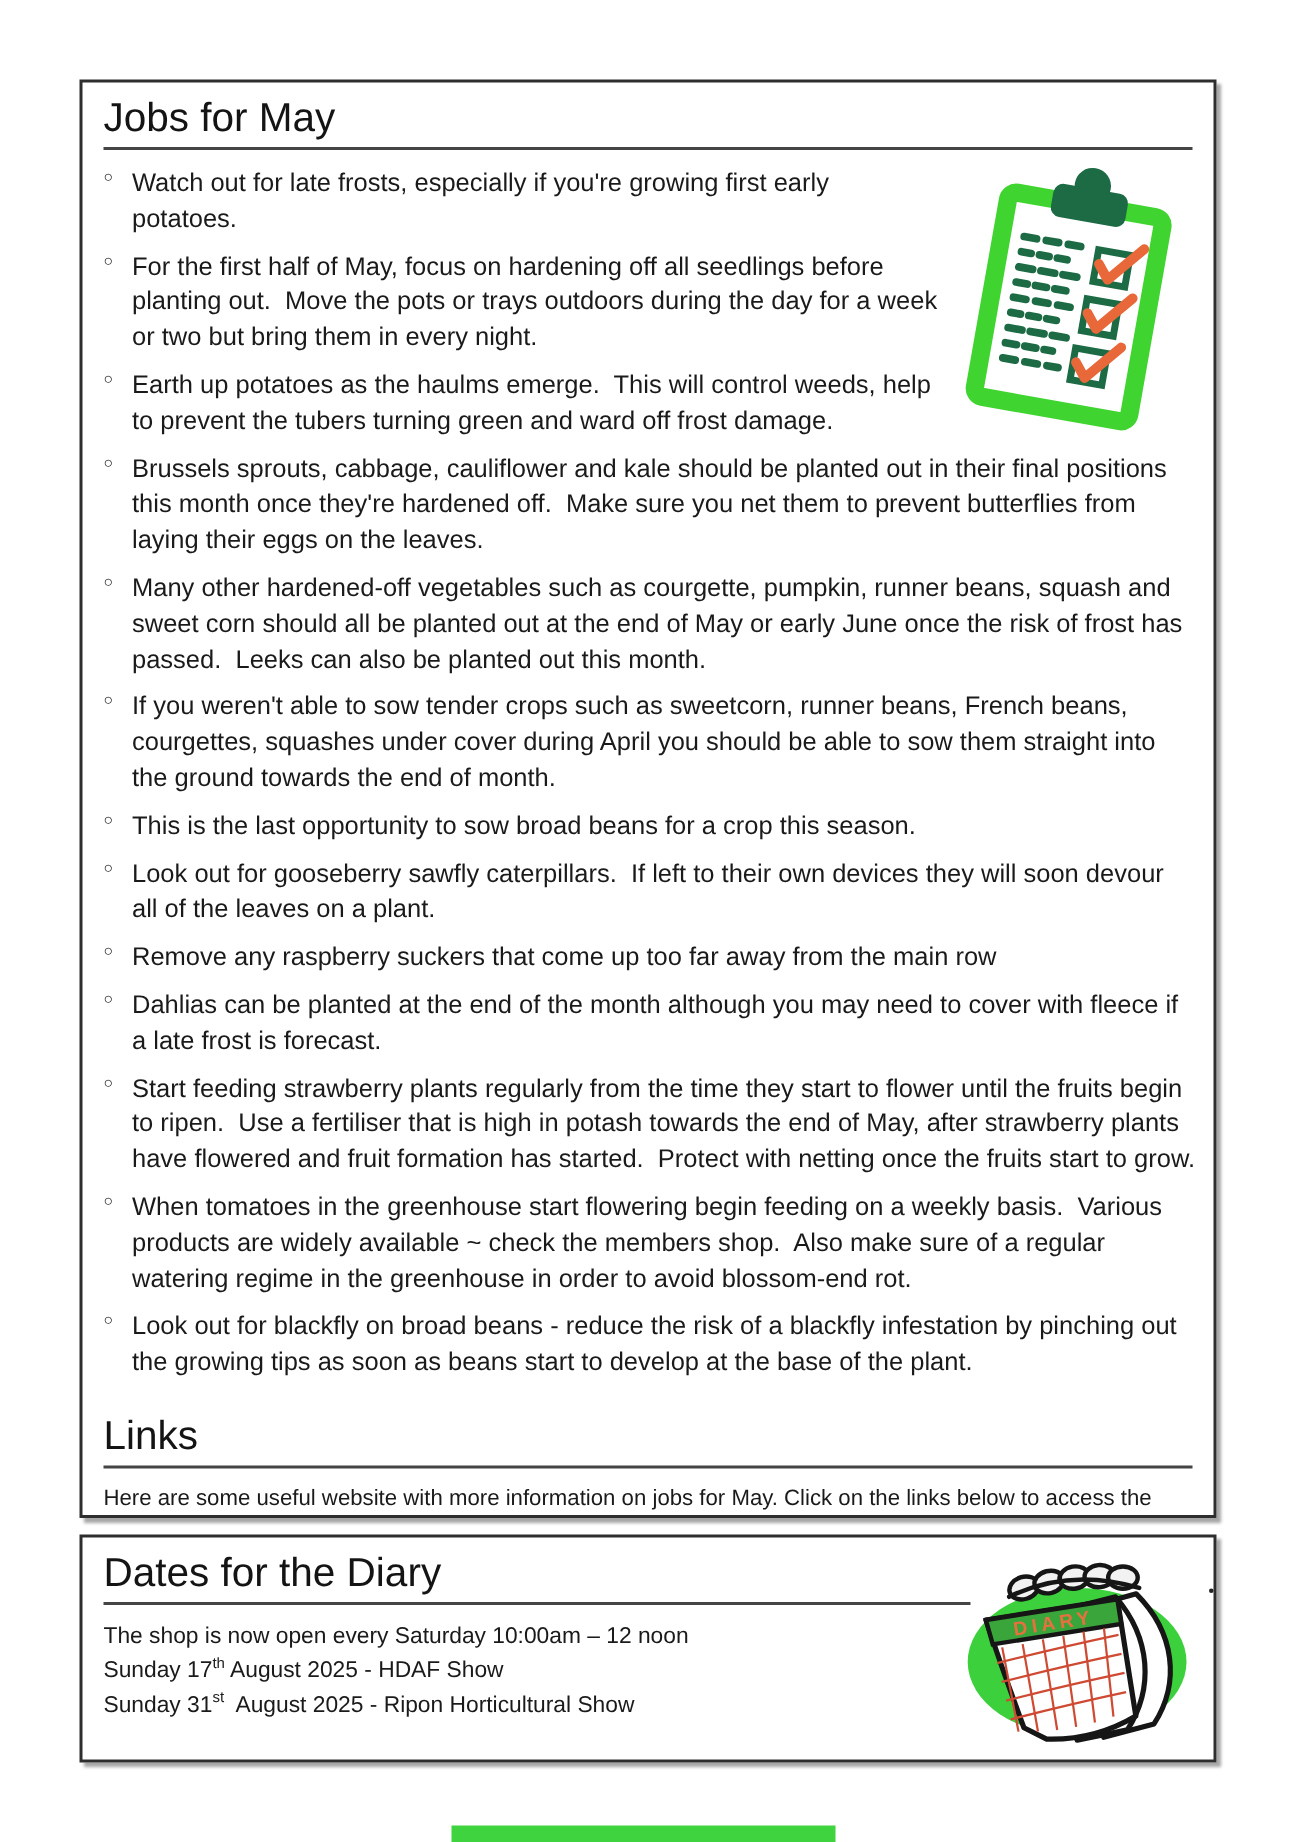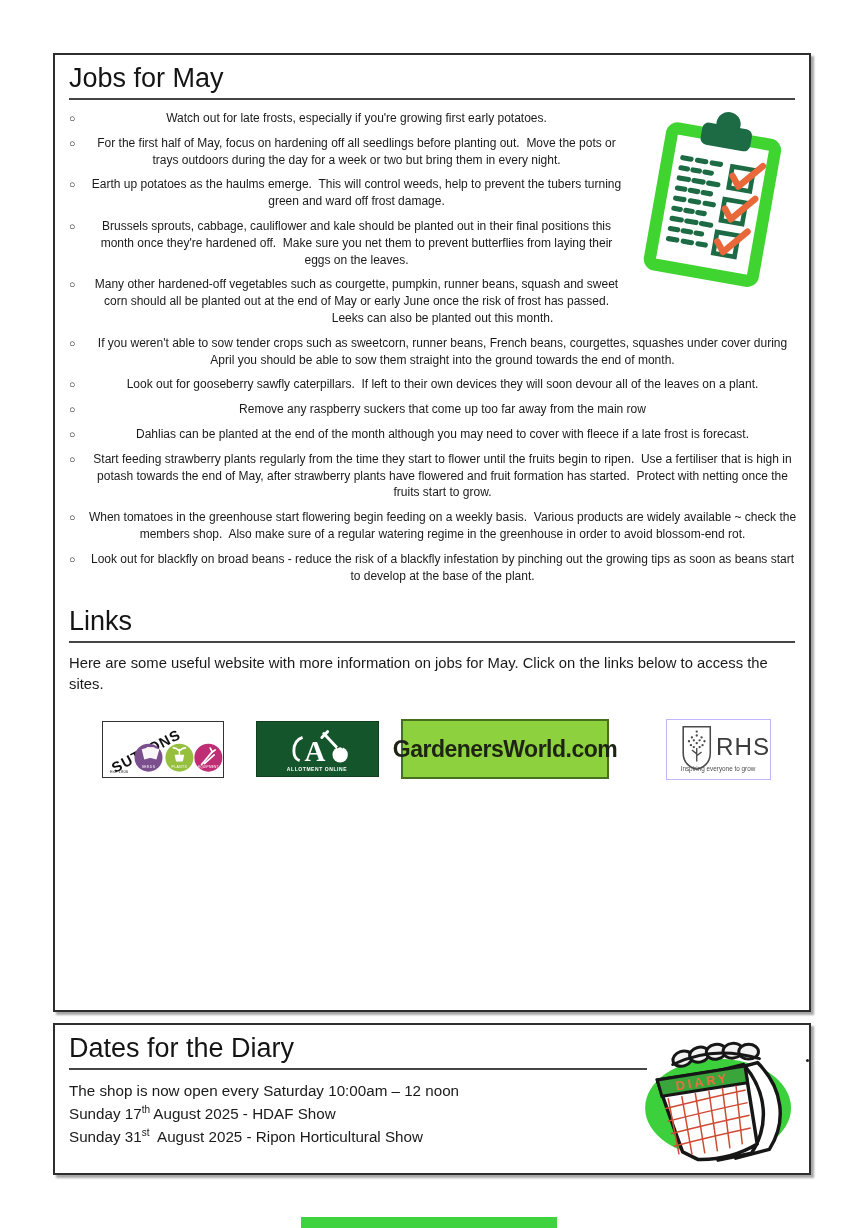--- a/index.html
+++ b/index.html
@@ -15,21 +15,21 @@
   #jobs-panel{top:53px;height:959px;}
   #diary-panel{top:1023px;height:152px;}
   h1.sec-title{
     font-size:27px;font-weight:400;margin:2px 0 4px 2px;color:#141414;letter-spacing:0;
   }
   .rule{height:2px;background:#454545;margin:0 2px 10px 2px;}
   .rule.short{width:578px;margin-left:2px;}
   ul.jobs{list-style:none;margin:4px 0 0 0;padding:0;}
   ul.jobs li{
     position:relative;padding-left:21px;margin:0 0 8px 0;
-    font-size:12px;line-height:1.4;white-space:pre-wrap;text-align:center;
+    font-size:17px;line-height:1.4;white-space:pre-wrap;
   }
   ul.jobs li::before{
     content:"○";position:absolute;left:2px;top:1px;font-size:10.5px;color:#1a1a1a;
   }
   .clipboard-float{float:right;width:158px;height:182px;margin:0 2px 6px 12px;}
   .links-intro{font-size:14.8px;line-height:1.4;margin:8px 0 0 2px;white-space:pre-wrap;}
   .logo-row{display:flex;align-items:center;margin:24px 0 0 35px;gap:0;}
   .logo{box-sizing:border-box;cursor:pointer;}
   .logo-suttons{width:122px;height:57px;background:#fff;border:1px solid #333;margin-right:32px;}
   .logo-allotment{width:123px;height:56px;background:#15552b;border:1px solid #123f20;margin-right:22px;
@@ -83,20 +83,21 @@
     </svg>
   </div>
 
   <ul class="jobs">
     <li>Watch out for late frosts, especially if you're growing first early potatoes.</li>
     <li>For the first half of May, focus on hardening off all seedlings before planting out.  Move the pots or trays outdoors during the day for a week or two but bring them in every night.</li>
     <li>Earth up potatoes as the haulms emerge.  This will control weeds, help to prevent the tubers turning green and ward off frost damage.</li>
     <li>Brussels sprouts, cabbage, cauliflower and kale should be planted out in their final positions this month once they're hardened off.  Make sure you net them to prevent butterflies from laying their eggs on the leaves.</li>
     <li>Many other hardened-off vegetables such as courgette, pumpkin, runner beans, squash and sweet corn should all be planted out at the end of May or early June once the risk of frost has passed.  Leeks can also be planted out this month.</li>
     <li>If you weren't able to sow tender crops such as sweetcorn, runner beans, French beans, courgettes, squashes under cover during April you should be able to sow them straight into the ground towards the end of month.</li>
+    <li>This is the last opportunity to sow broad beans for a crop this season.</li>
     <li>Look out for gooseberry sawfly caterpillars.  If left to their own devices they will soon devour all of the leaves on a plant.</li>
     <li>Remove any raspberry suckers that come up too far away from the main row</li>
     <li>Dahlias can be planted at the end of the month although you may need to cover with fleece if a late frost is forecast.</li>
     <li>Start feeding strawberry plants regularly from the time they start to flower until the fruits begin to ripen.  Use a fertiliser that is high in potash towards the end of May, after strawberry plants have flowered and fruit formation has started.  Protect with netting once the fruits start to grow.</li>
     <li>When tomatoes in the greenhouse start flowering begin feeding on a weekly basis.  Various products are widely available ~ check the members shop.  Also make sure of a regular watering regime in the greenhouse in order to avoid blossom-end rot.</li>
     <li>Look out for blackfly on broad beans - reduce the risk of a blackfly infestation by pinching out the growing tips as soon as beans start to develop at the base of the plant.</li>
   </ul>
 
   <h1 class="sec-title" style="margin-top:22px;">Links</h1>
   <div class="rule"></div>

